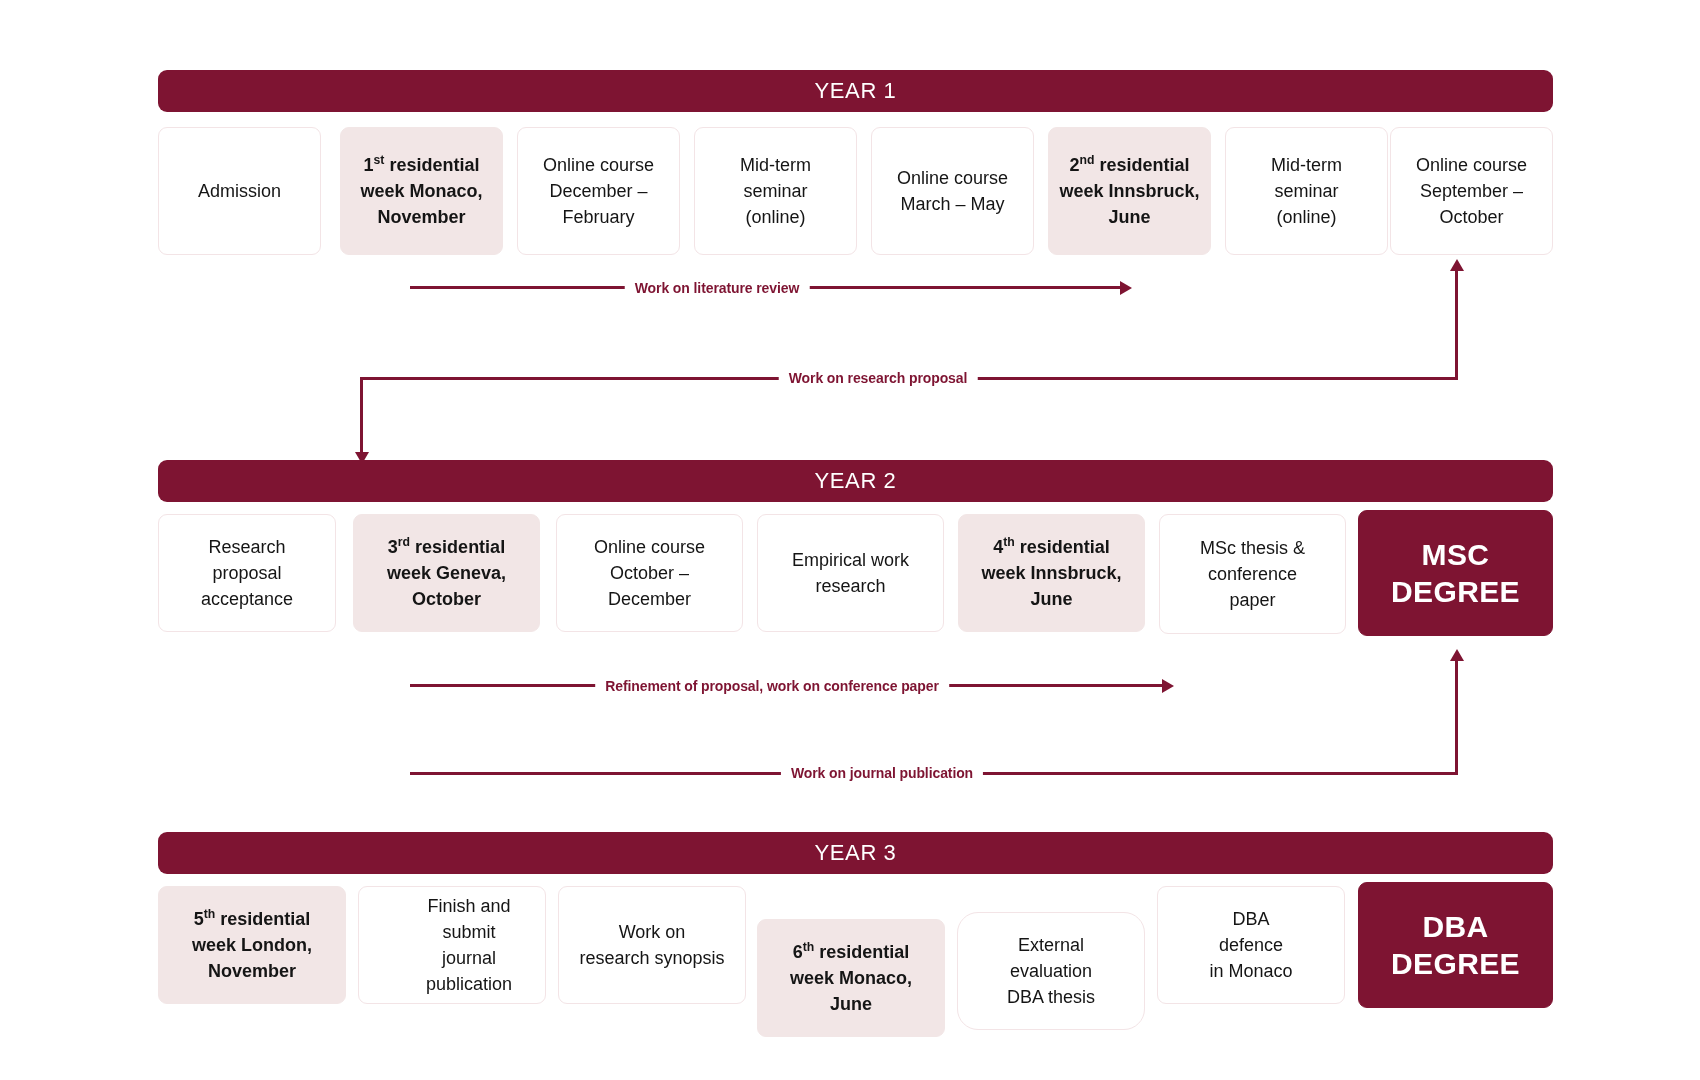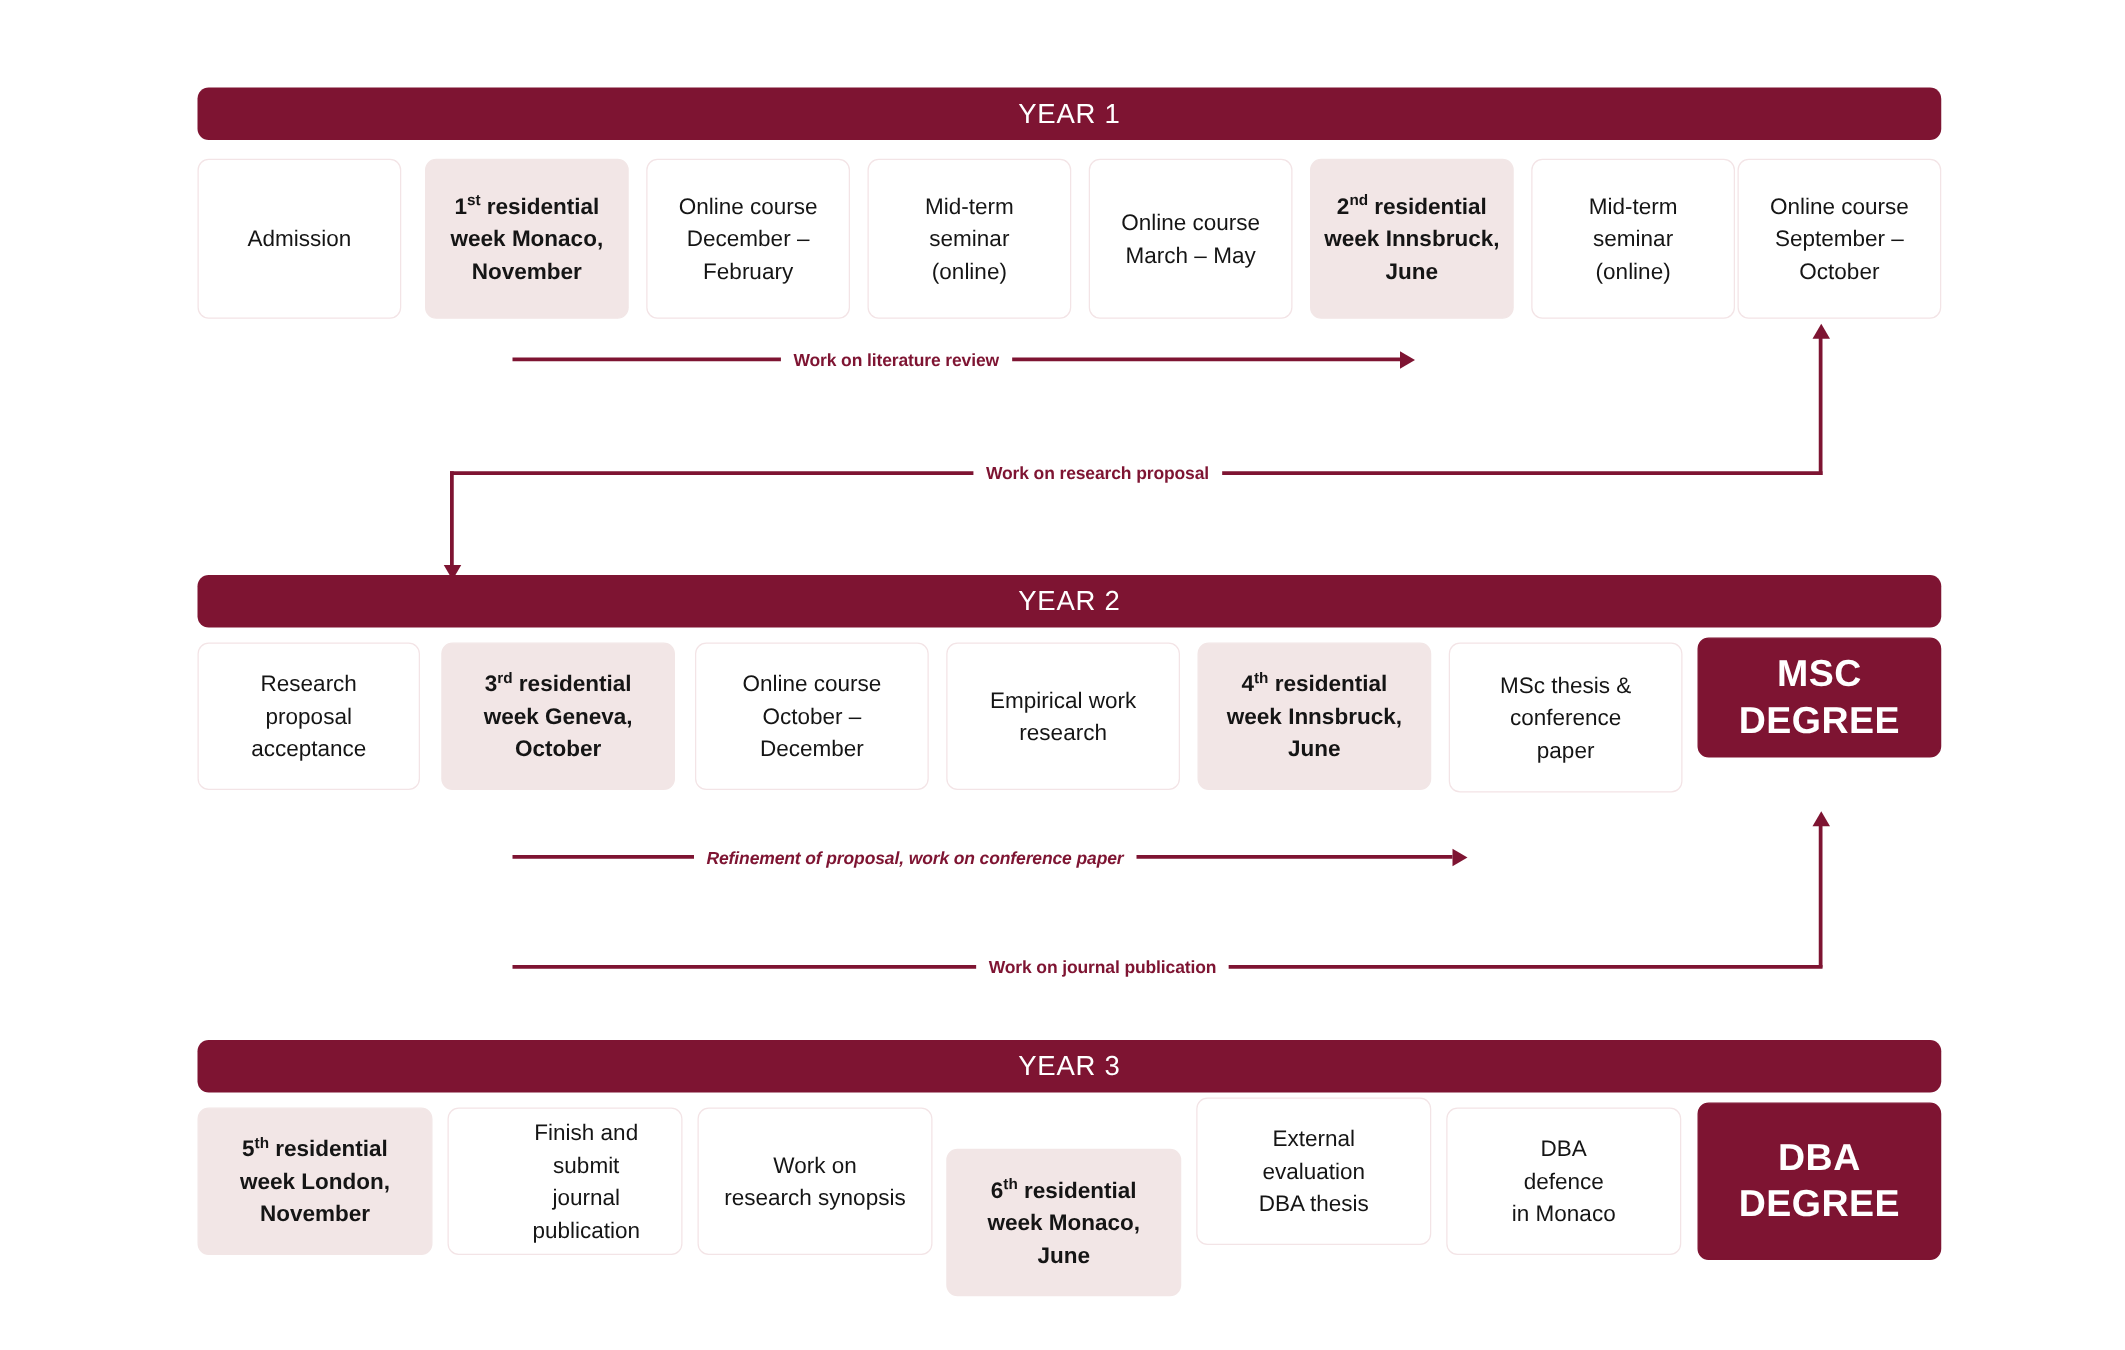--- a/index.html
+++ b/index.html
@@ -204,29 +204,29 @@
   <div class="card highlight" style="left:958px; top:514px; width:187px; height:118px;">
     <span class="txt"><span>4</span><sup>th</sup> residential
 week Innsbruck,
 June</span>
   </div>
   <div class="card plain" style="left:1159px; top:514px; width:187px; height:120px;">
     <span class="txt">MSc thesis &amp;
 conference
 paper</span>
   </div>
-  <div class="card degree" style="left:1358px; top:510px; width:195px; height:96px;">
+  <div class="card degree" style="left:1358px; top:510px; width:195px; height:126px;">
     <span class="txt">MSC
 DEGREE</span>
   </div>
 
   <div>
     <div class="hline" style="left:410px; top:684px; width:752px;"></div>
     <div class="arrow-right" style="left:1162px; top:679px;"></div>
-    <div class="conn-label" style="left:732px; top:686px;font-style:italic;">Refinement of proposal, work on conference paper</div>
+    <div class="conn-label" style="left:772px; top:686px;">Refinement of proposal, work on conference paper</div>
   </div>
 
   <div>
     <div class="hline" style="left:410px; top:772px; width:1048px;"></div>
     <div class="vline" style="left:1455px; top:660px; height:114px;"></div>
     <div class="arrow-up" style="left:1450px; top:649px;"></div>
     <div class="conn-label" style="left:882px; top:773px;">Work on journal publication</div>
   </div>
 
   <div class="year-banner" style="left:158px; top:832px; width:1395px; height:42px;">
@@ -244,21 +244,21 @@
   </div>
   <div class="card plain" style="left:558px; top:886px; width:188px; height:118px;">
     <span class="txt">Work on
 research synopsis</span>
   </div>
   <div class="card highlight" style="left:757px; top:886px; width:188px; height:118px;margin-top:33px;">
     <span class="txt"><span>6</span><sup>th</sup> residential
 week Monaco,
 June</span>
   </div>
-  <div class="card plain" style="left:957px; top:878px; width:188px; height:118px;">
+  <div class="card plain" style="left:957px; top:912px; width:188px; height:118px;border-radius:21px;">
     <span class="txt">External
 evaluation
 DBA thesis</span>
   </div>
   <div class="card plain" style="left:1157px; top:886px; width:188px; height:118px;">
     <span class="txt">DBA
 defence
 in Monaco</span>
   </div>
   <div class="card degree" style="left:1358px; top:882px; width:195px; height:126px;">

